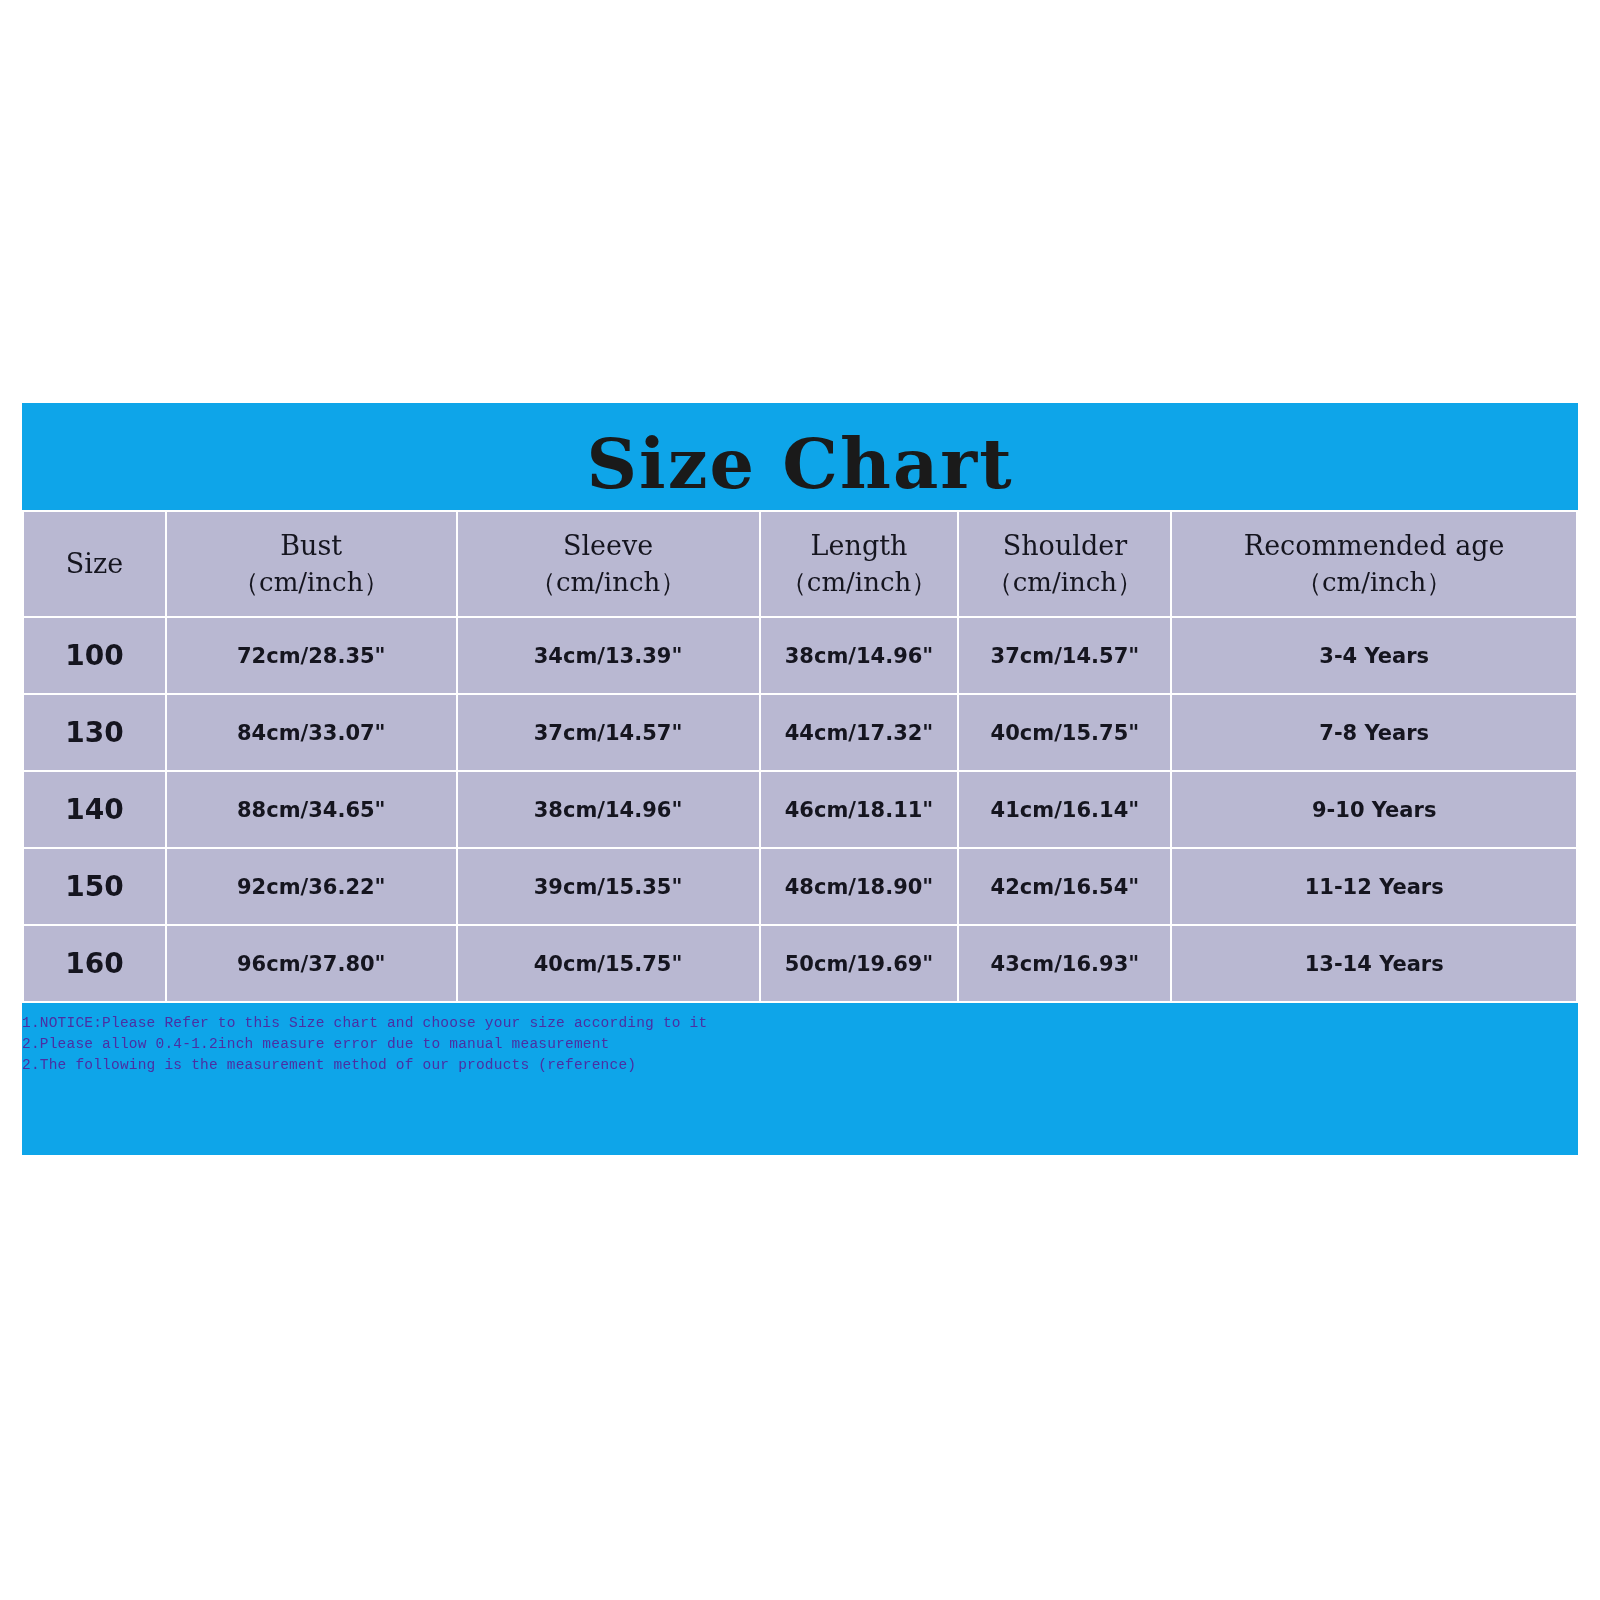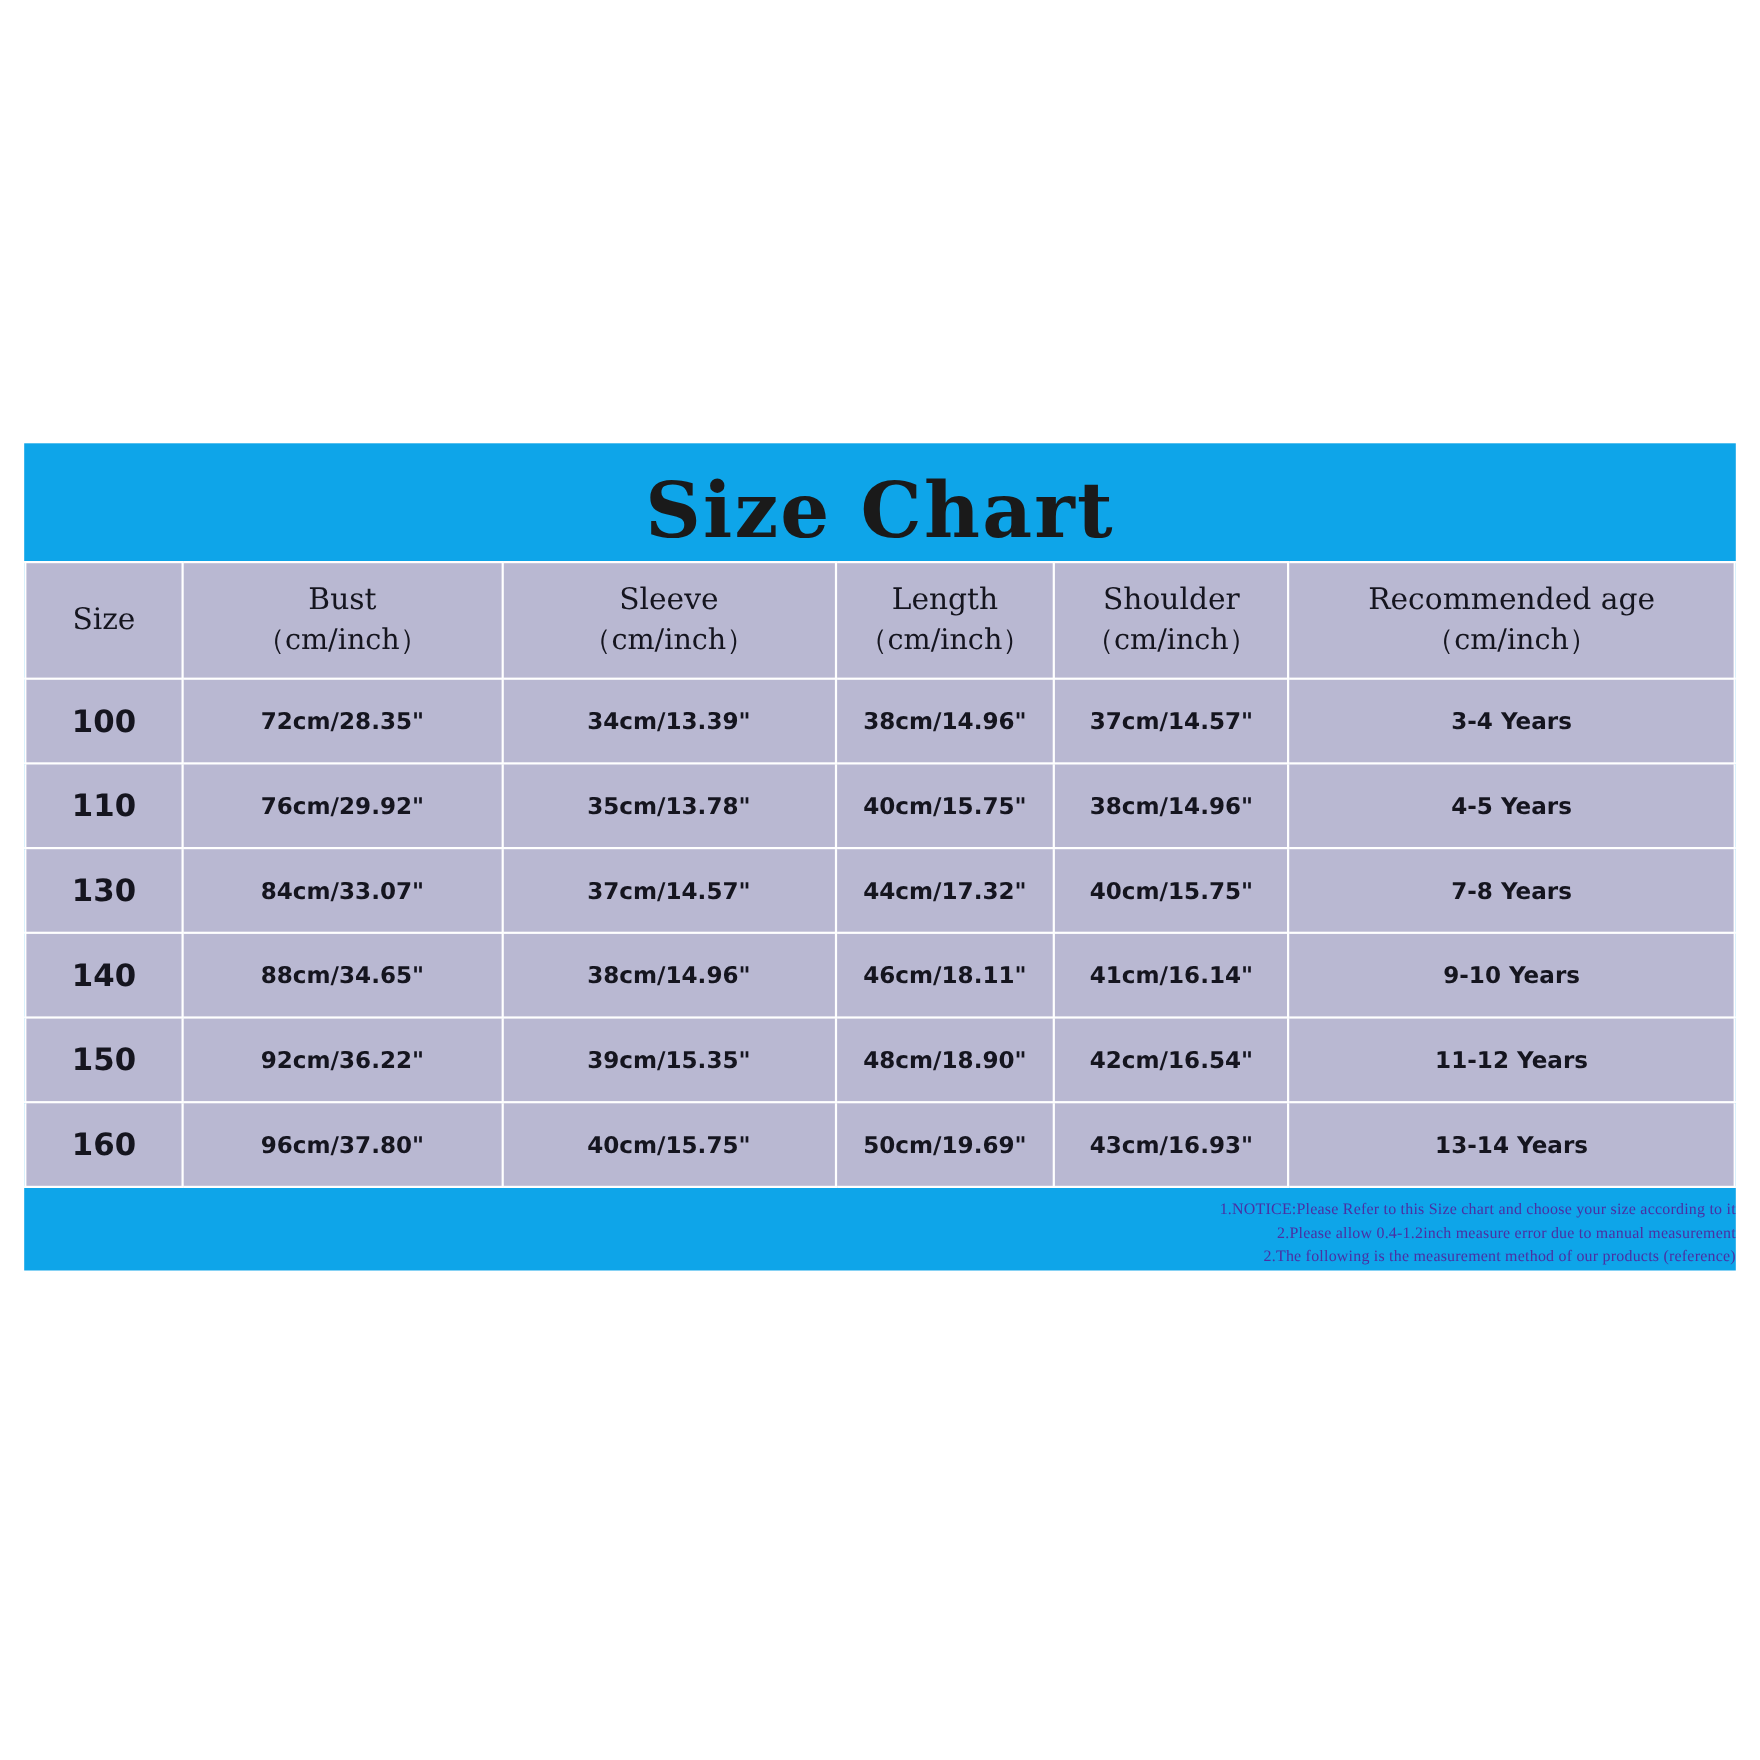--- a/index.html
+++ b/index.html
@@ -69,22 +69,22 @@
     font-size: 28px;
   }
   col.c-size { width: 9.2%; }
   col.c-bust { width: 18.7%; }
   col.c-sleeve { width: 19.5%; }
   col.c-length { width: 12.8%; }
   col.c-shoulder { width: 13.7%; }
   col.c-age { width: 26.1%; }
   #notes {
     padding-top: 10px;
-    text-align: right;
-    font-family: Liberation Serif, serif;
+    text-align: left;
+    font-family: Liberation Mono, monospace;
     color: #4b2fa3;
     font-size: 14.5px;
     line-height: 1.45;
     letter-spacing: 0.2px;
   }
   #notes div {
     white-space: nowrap;
   }
 </style>
 </head>
@@ -133,28 +133,20 @@
     <tbody>
       <tr>
         <td class="size-col">100</td>
         <td>72cm/28.35"</td>
         <td>34cm/13.39"</td>
         <td>38cm/14.96"</td>
         <td>37cm/14.57"</td>
         <td>3-4 Years</td>
       </tr>
       <tr>
-        <td class="size-col">110</td>
-        <td>76cm/29.92"</td>
-        <td>35cm/13.78"</td>
-        <td>40cm/15.75"</td>
-        <td>38cm/14.96"</td>
-        <td>4-5 Years</td>
-      </tr>
-      <tr>
         <td class="size-col">130</td>
         <td>84cm/33.07"</td>
         <td>37cm/14.57"</td>
         <td>44cm/17.32"</td>
         <td>40cm/15.75"</td>
         <td>7-8 Years</td>
       </tr>
       <tr>
         <td class="size-col">140</td>
         <td>88cm/34.65"</td>

